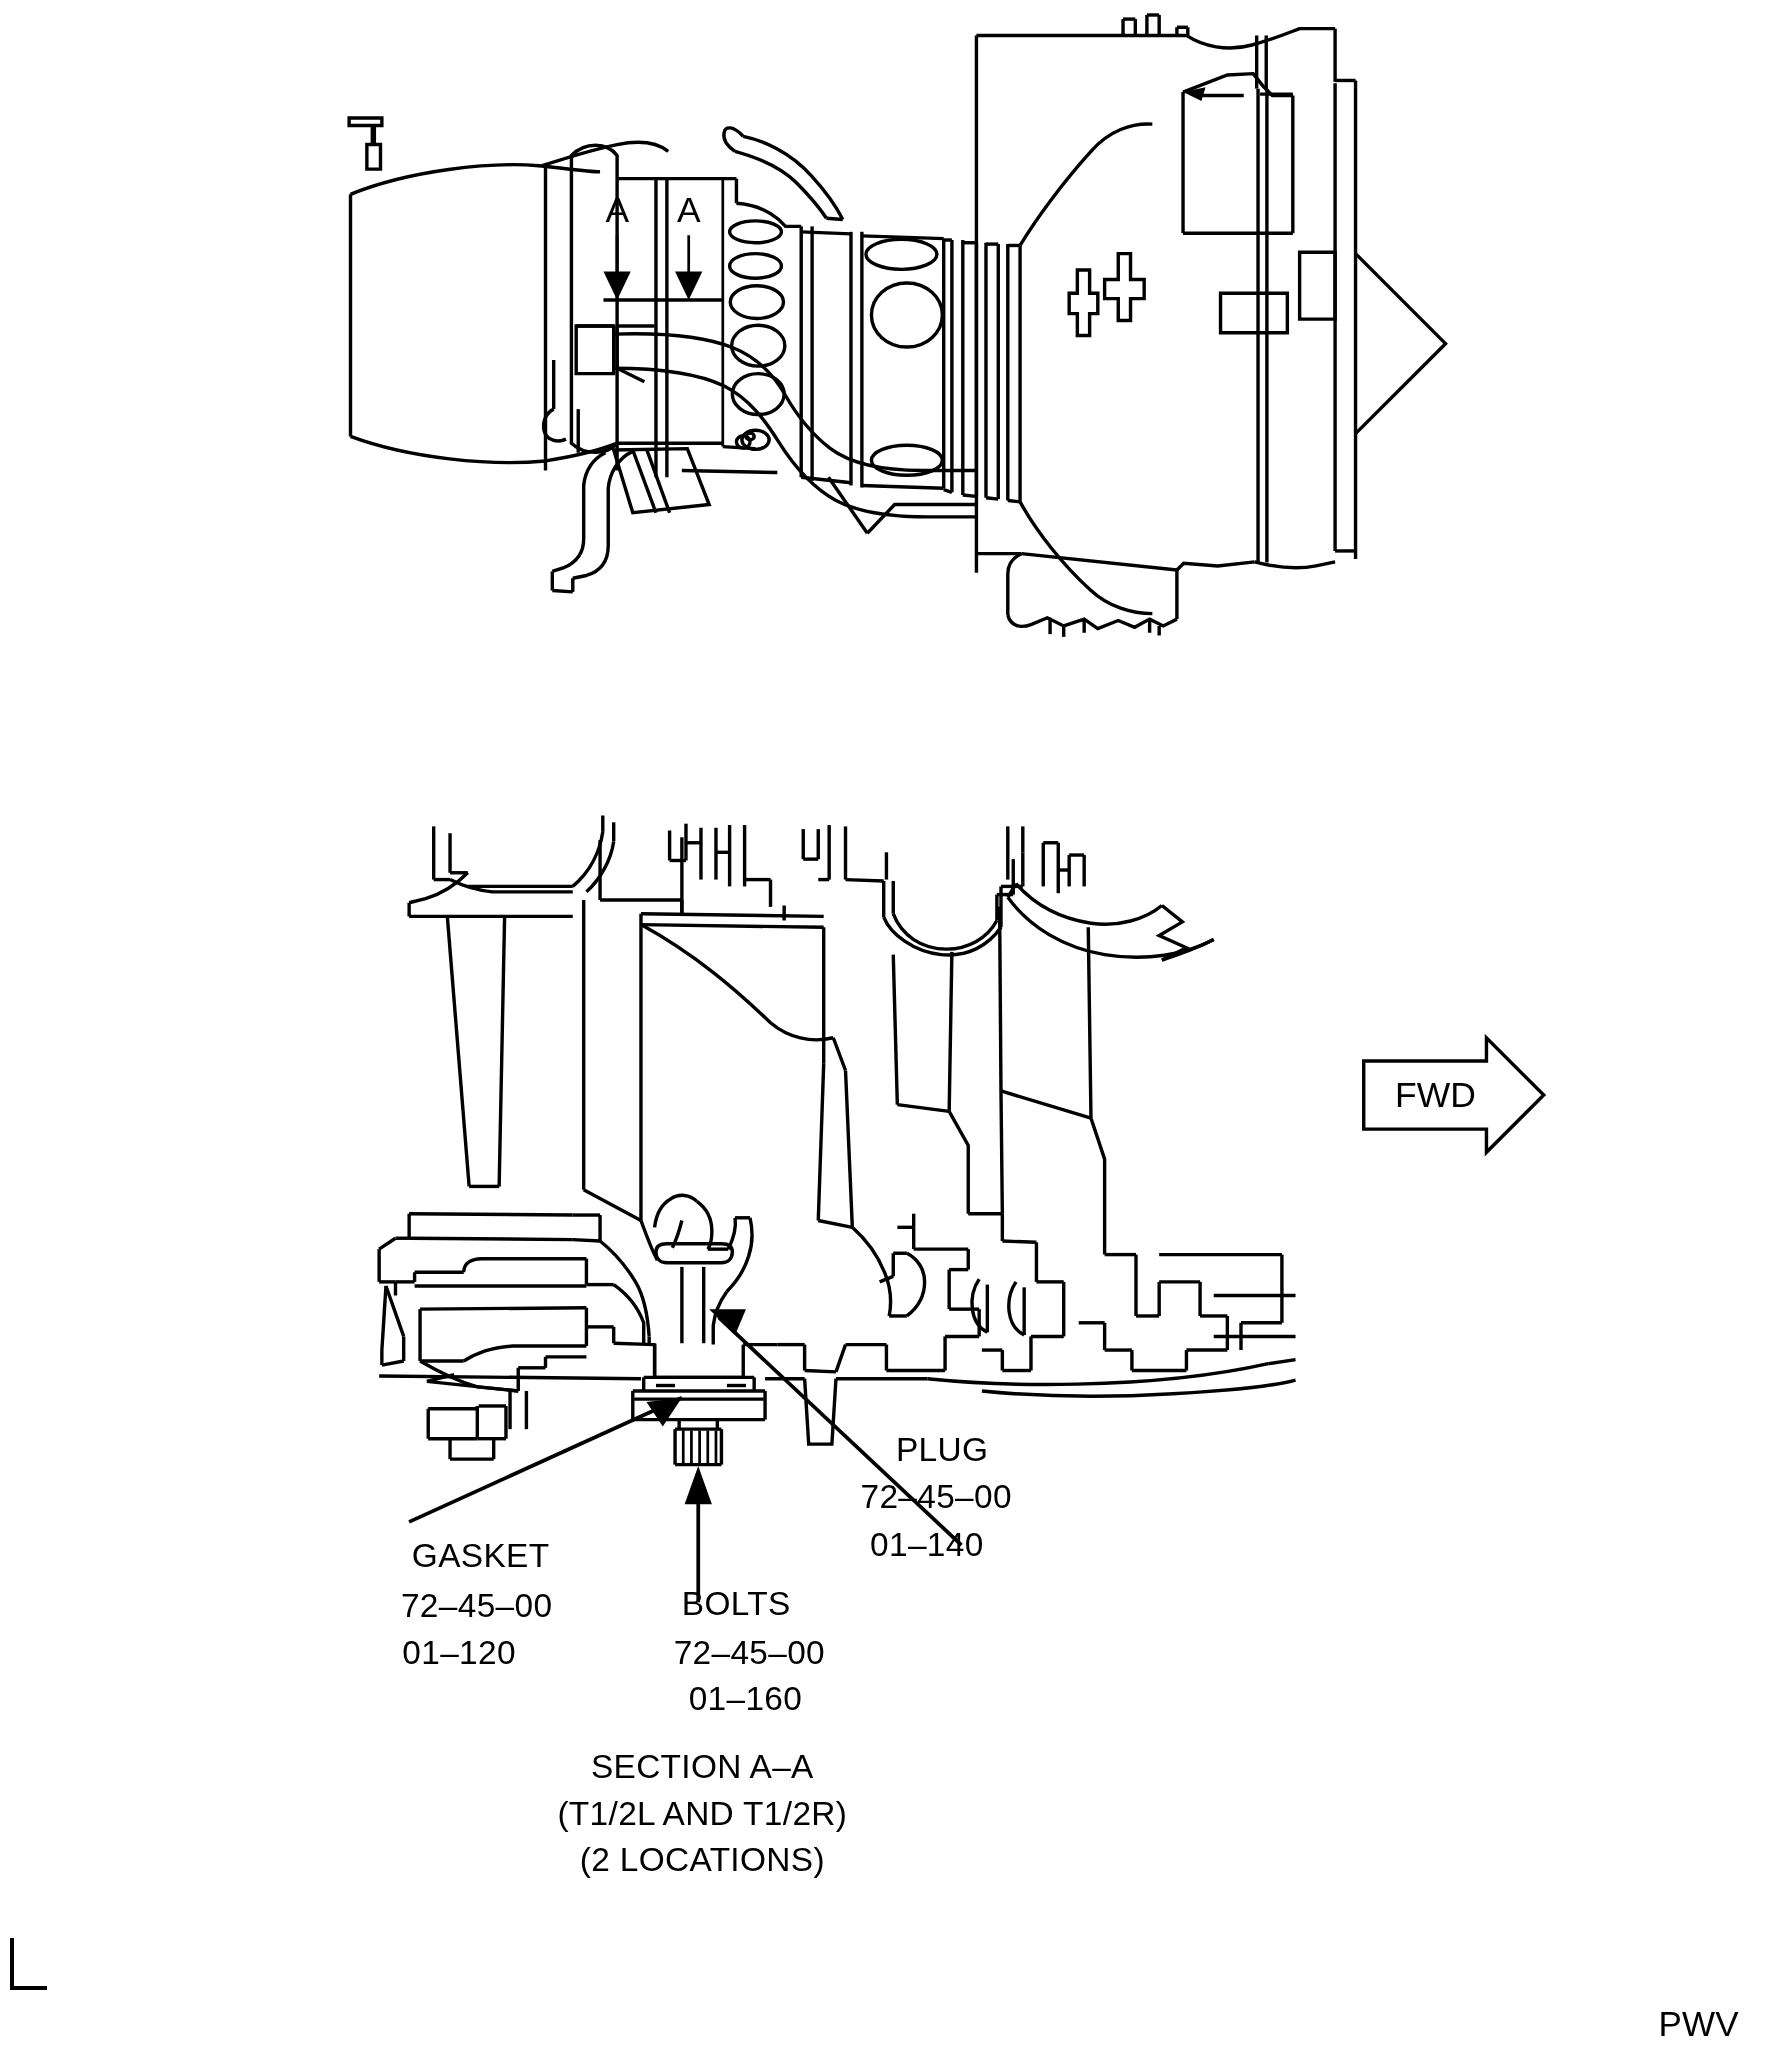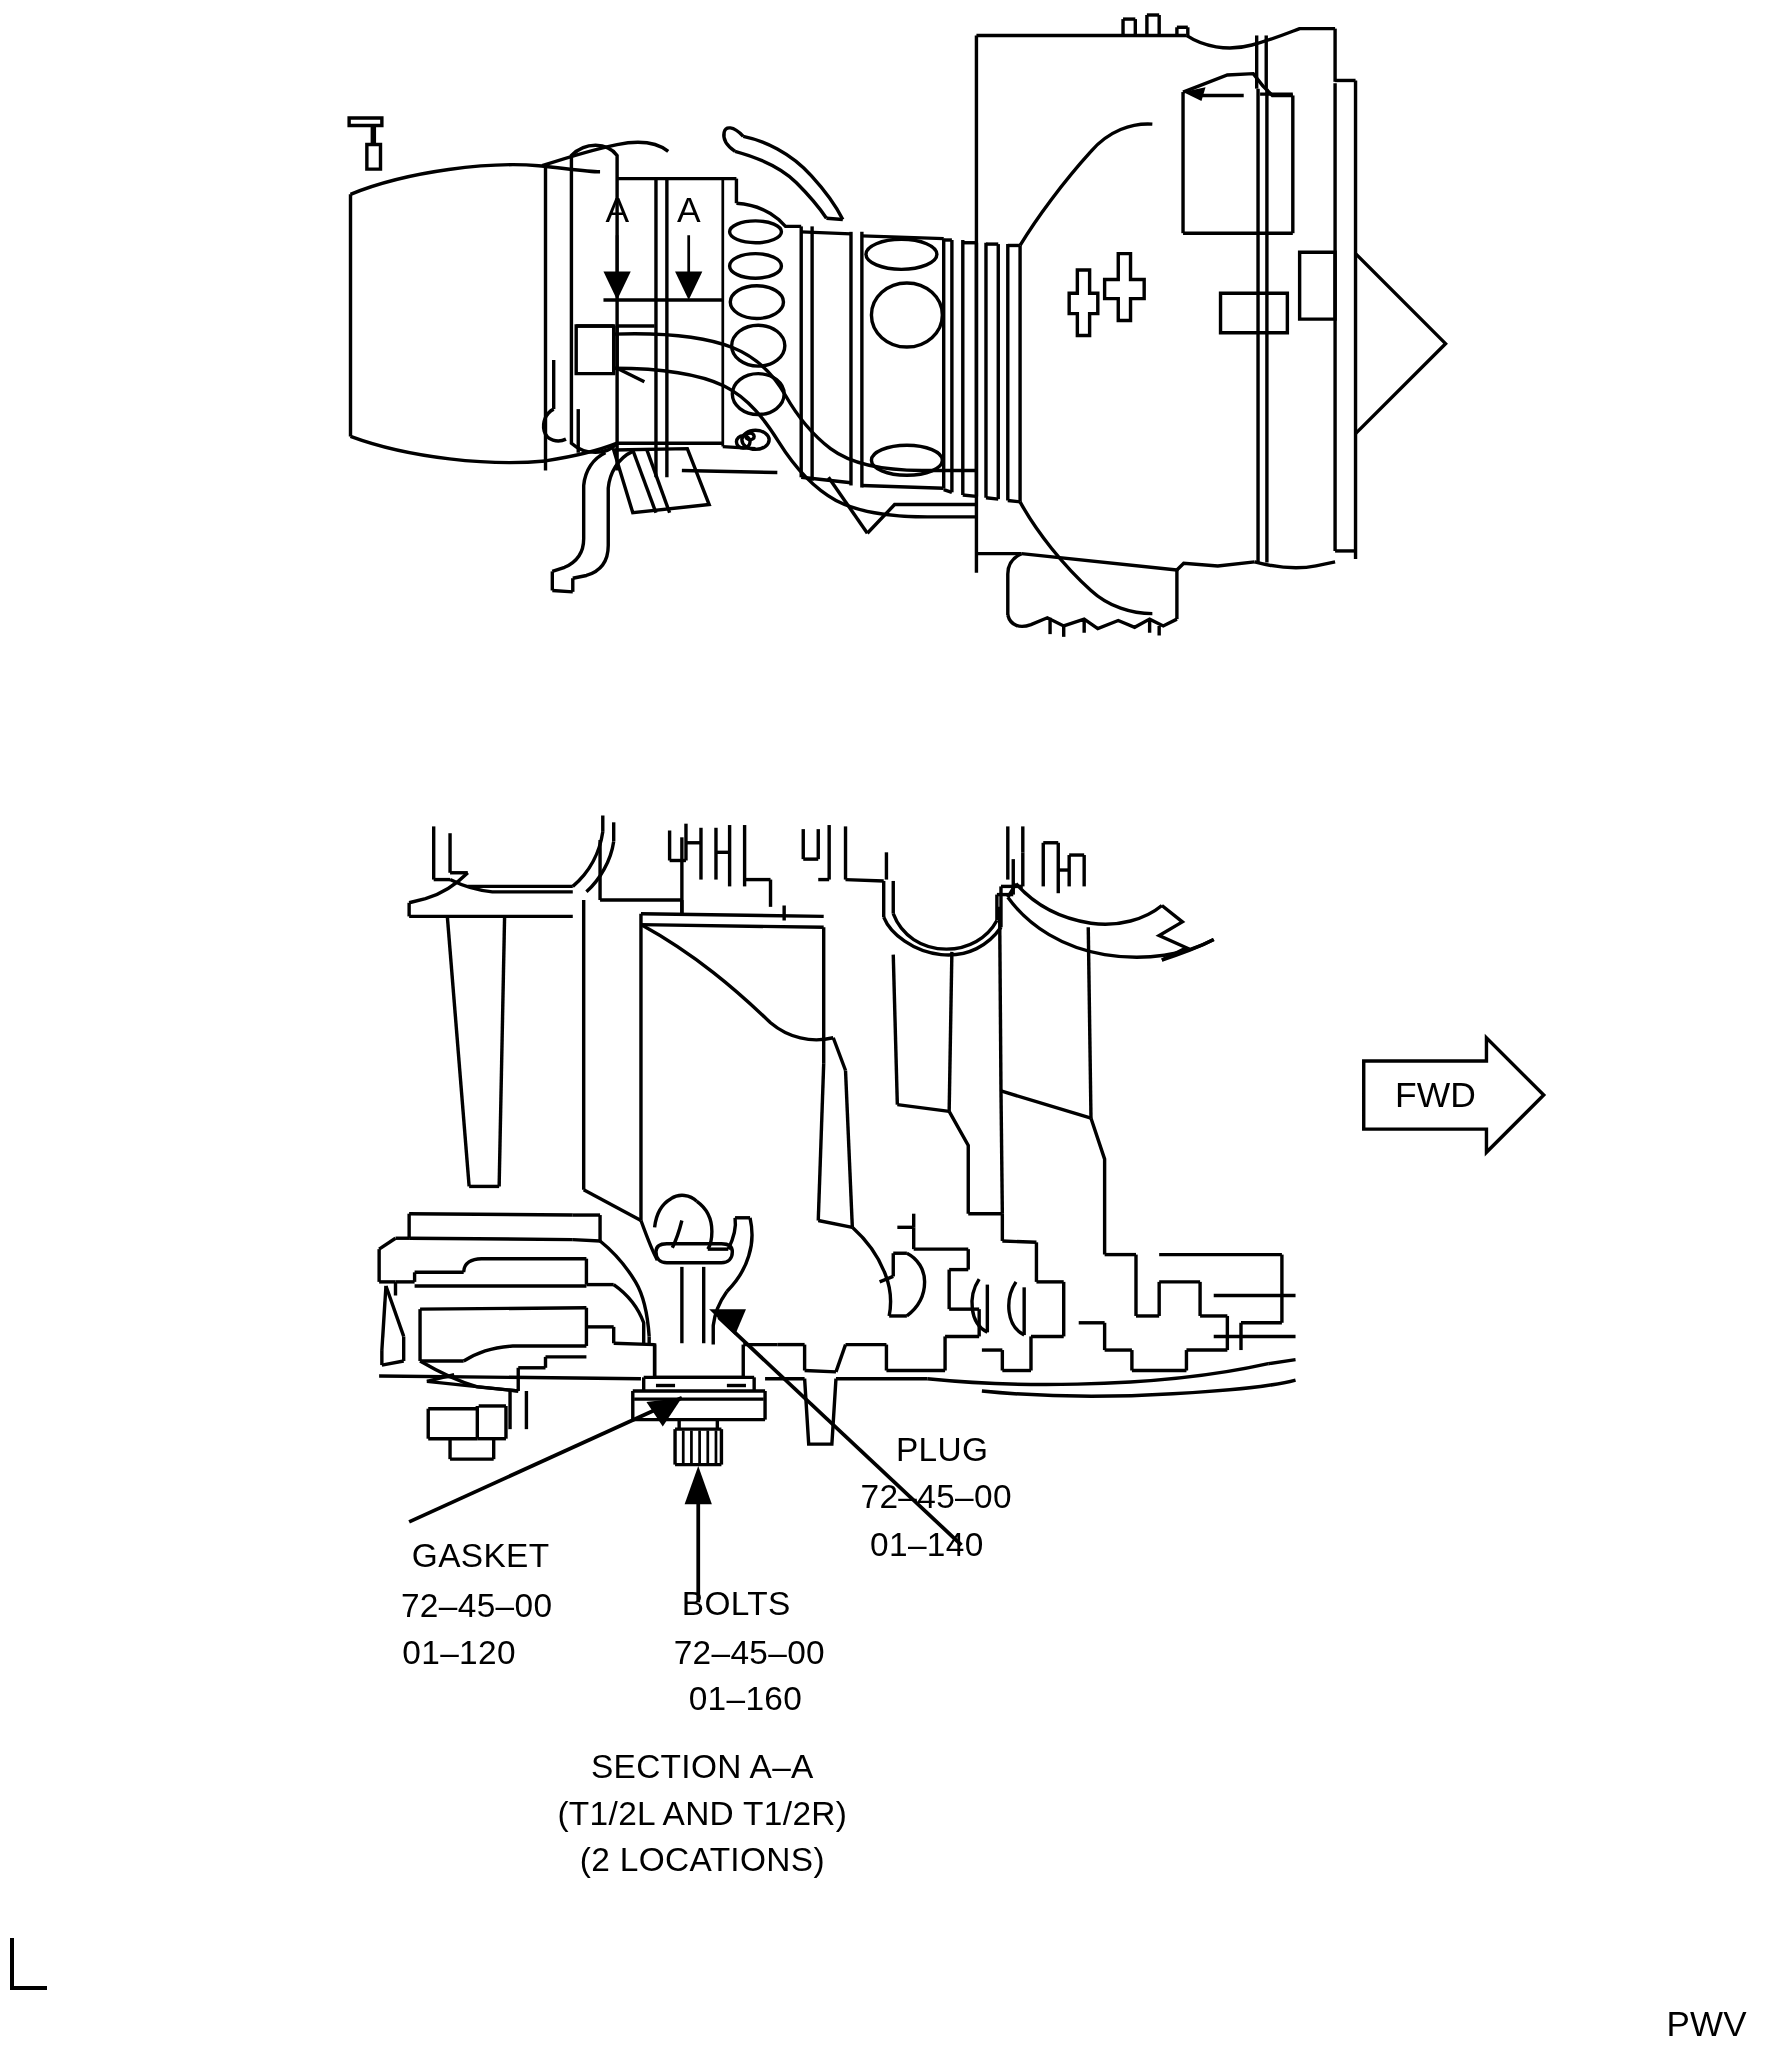--- a/index.html
+++ b/index.html
@@ -71,21 +71,21 @@
     position: absolute;
     left: 9.5px;
     top: 1938px;
     width: 33px;
     height: 48px;
     border-left: 4.1px solid #000;
     border-bottom: 4.1px solid #000;
   }
   .footer-right {
     position: absolute;
-    right: 32px;
+    right: 40px;
     bottom: 22px;
     font-family: "Liberation Sans", sans-serif;
     font-size: 35px;
     color: #000000;
     letter-spacing: 0.3px;
   }
 </style>
 </head>
 <body>
 

